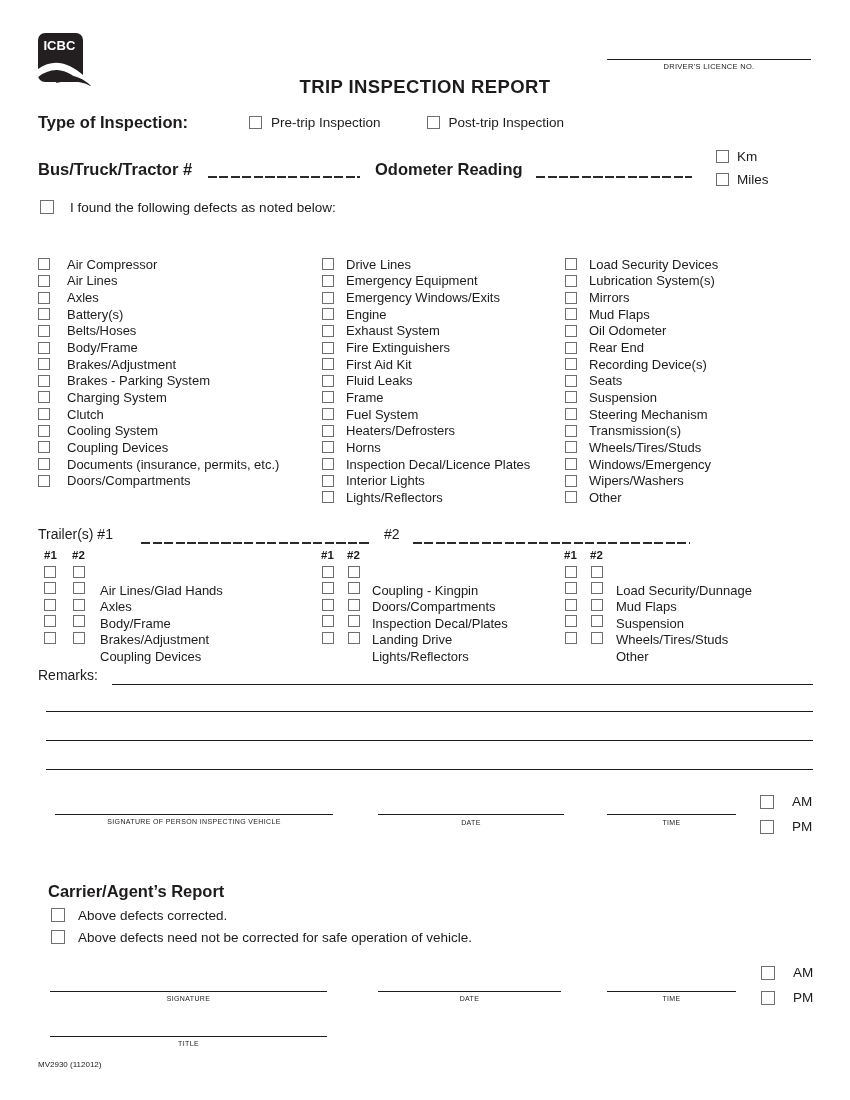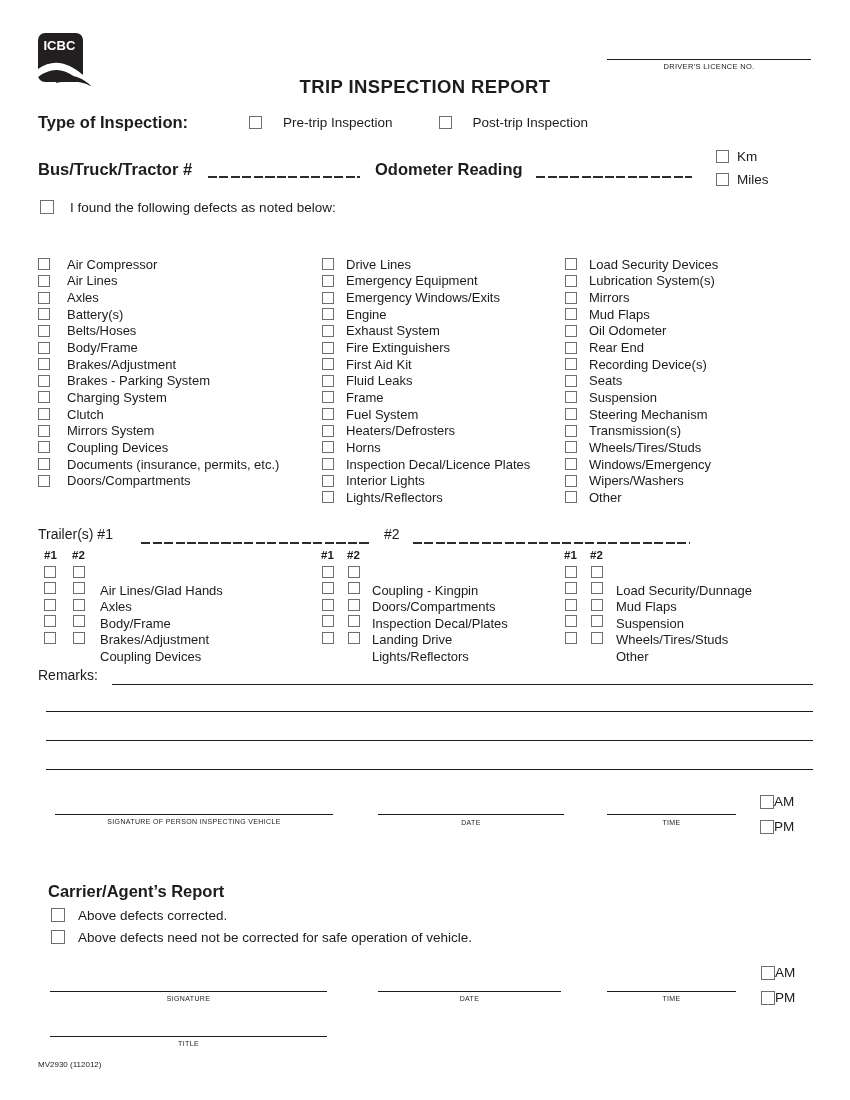--- a/index.html
+++ b/index.html
@@ -19,21 +19,21 @@
     background:repeating-linear-gradient(90deg,#2b2b2b 0px,#2b2b2b 9px,rgba(0,0,0,0) 9px,rgba(0,0,0,0) 11.5px);}
   
   .h-bold{font-weight:bold;font-size:16.5px;}
   .h-bold-sm{font-weight:normal;font-size:14px;}
   .title{font-weight:bold;font-size:18.5px;text-align:center;letter-spacing:.4px;width:100%;}
   .small-caps-label{font-size:7px;letter-spacing:.35px;text-align:center;color:#1d1b1c;}
   .opt-label,.decl-label,.unit-label,.ampm-label,.carrier-opt-label{font-size:13.5px;}
   .licence-label{font-size:7.5px;letter-spacing:.3px;text-align:center;}
   
   .type-options{display:flex;gap:46px;}
-  .opt{display:flex;align-items:center;gap:21px;}
+  .opt{display:flex;align-items:center;gap:9px;}
   
   .unit-row{display:flex;align-items:center;gap:8px;height:23px;}
   
   .decl-row{display:flex;align-items:flex-start;gap:16px;height:22.5px;}
   .decl-label{position:relative;top:0;}
   
   .defect-col{position:absolute;top:256px;}
   .defect-row{display:flex;align-items:center;height:16.65px;}
   .defect-row .cb{margin-top:0;}
   .defect-label{font-size:13px;white-space:nowrap;}
@@ -45,21 +45,21 @@
   .trailer-group{position:absolute;top:564px;}
   .trailer-row{position:relative;height:16.4px;}
   .trailer-row .cb{position:absolute;top:2px;}
   .t-label{position:absolute;top:19px;font-size:13px;white-space:nowrap;}
   .tg1 .cb.t1{left:0;} .tg1 .cb.t2{left:29px;} .tg1 .t-label{left:56px;}
   .tg2 .cb.t1{left:0;} .tg2 .cb.t2{left:26px;} .tg2 .t-label{left:50px;}
   .tg3 .cb.t1{left:0;} .tg3 .cb.t2{left:26px;} .tg3 .t-label{left:51px;}
   
   .carrier-opt-row{display:flex;align-items:flex-start;gap:13px;height:22px;}
   
-  .ampm{display:flex;align-items:center;gap:0;}
+  .ampm{display:flex;align-items:center;gap:18px;}
 </style>
 </head>
 <body>
 
 <div class="page">
 
   <div class="abs" style="left:38px;top:33px;">
     <svg width="56" height="53" viewBox="0 0 56 53">
       <rect x="0" y="0" width="45" height="49" rx="7" fill="#231f20"></rect>
       <path d="M0,36 C 14,26.5 28,27.5 45,42 L 45,47 L 42,48.6 C 26,33 12,35 0,44 Z" fill="#ffffff"></path>
@@ -161,21 +161,21 @@
         <span class="defect-label">Charging System</span>
       </div>
 
       <div class="defect-row">
         <span class="cb cb12"></span>
         <span class="defect-label">Clutch</span>
       </div>
 
       <div class="defect-row">
         <span class="cb cb12"></span>
-        <span class="defect-label">Mirrors System</span>
+        <span class="defect-label">Cooling System</span>
       </div>
 
       <div class="defect-row">
         <span class="cb cb12"></span>
         <span class="defect-label">Coupling Devices</span>
       </div>
 
       <div class="defect-row">
         <span class="cb cb12"></span>
         <span class="defect-label">Documents (insurance, permits, etc.)</span>

